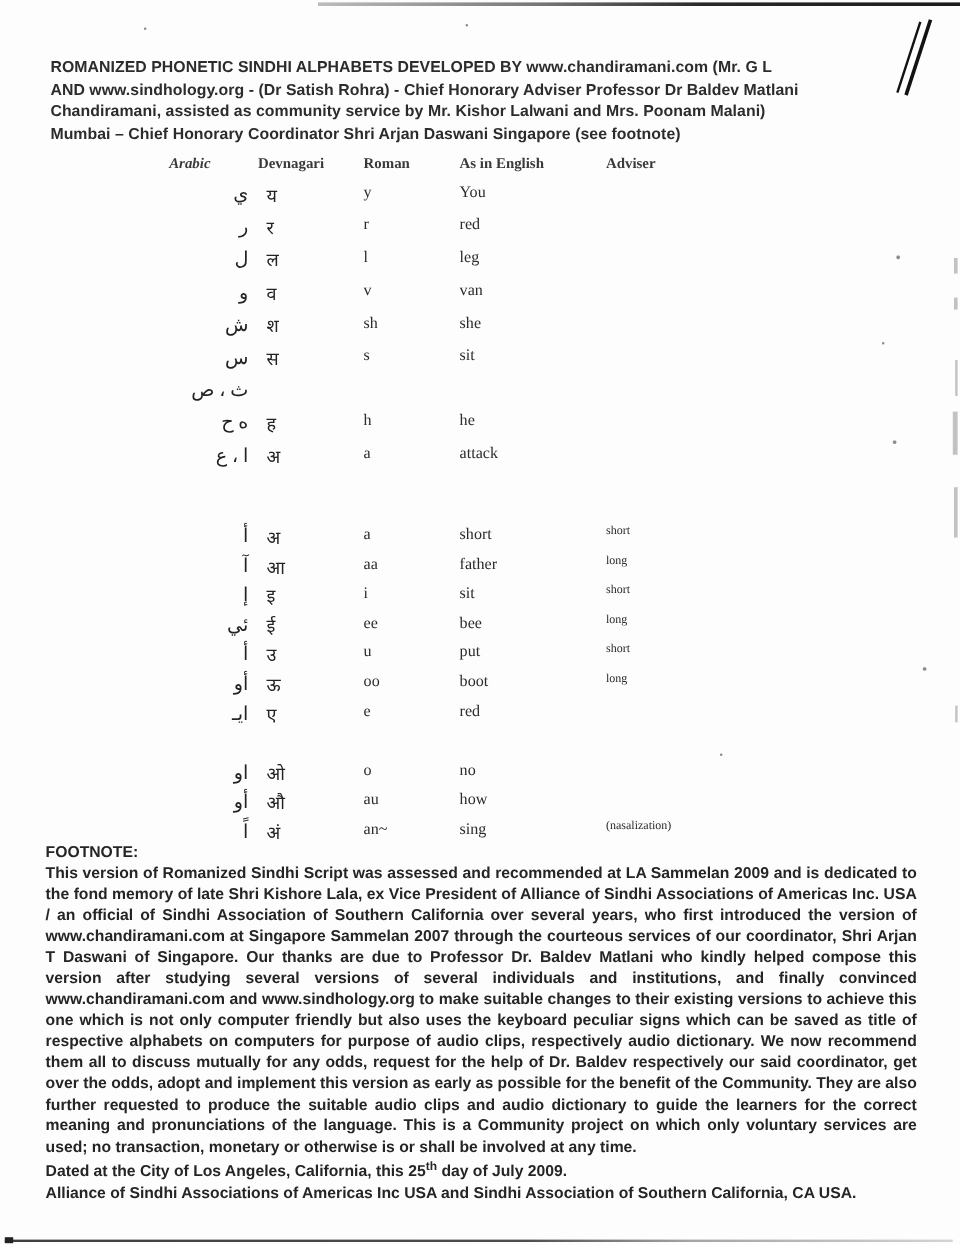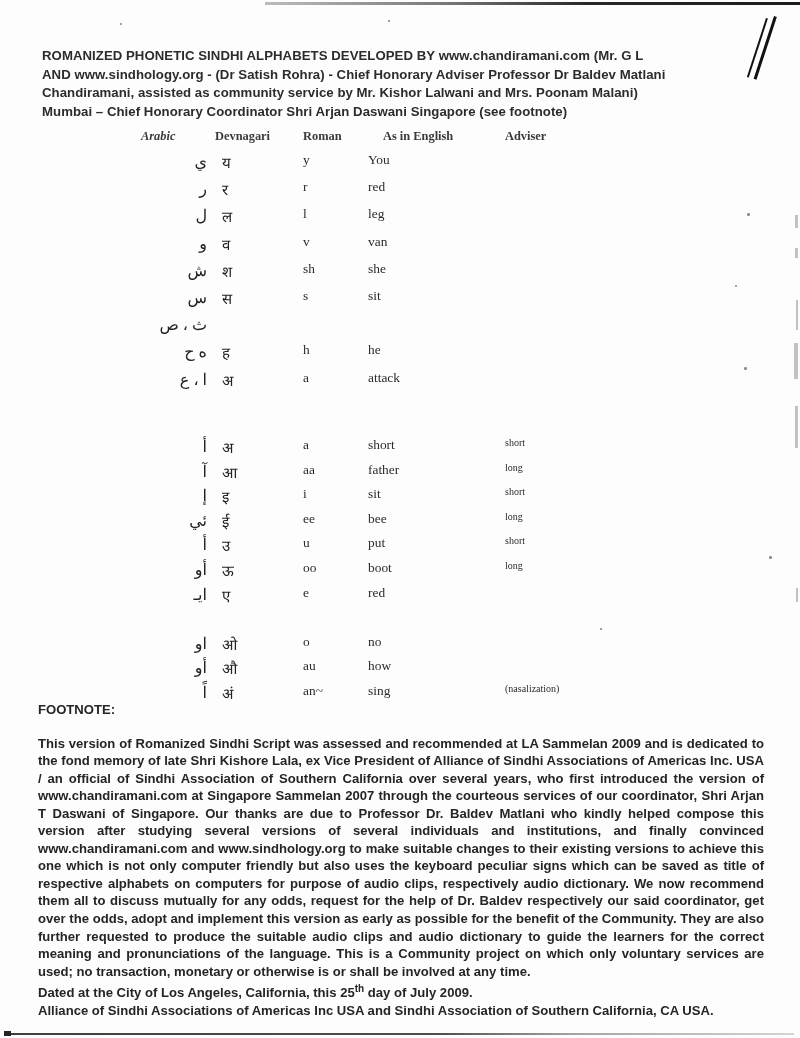--- a/index.html
+++ b/index.html
@@ -120,36 +120,36 @@
     font-size: 16px;
     direction: rtl;
     color: #222;
   }
   .c-dev {
     left: 222px; width: 68px;
     font-size: 15px;
     color: #222;
   }
   .c-roman { left: 303px; font-size: 13.4px; }
-  .c-eng   { left: 368px; font-size: 13.4px; text-align: center; }
+  .c-eng   { left: 383px; font-size: 13.4px; text-align: center; }
   .c-remark{ left: 505px; font-size: 10px; }
 
   
   .footnote {
     position: absolute;
     left: 38px;
     top: 701px;
     width: 726px;
     font-size: 13.1px;
     line-height: 17.55px;
     font-weight: 600;
     color: #252525;
   }
   .footnote .fn-title {
-    margin-bottom: 16px;
+    margin-bottom: 0px;
   }
   .fn-body {
     text-align: justify;
     text-justify: inter-word;
   }
   .fn-tail { margin-top: 0px; }
   sup { font-size: 10px; vertical-align: super; }
 </style>
 </head>
 <body>

